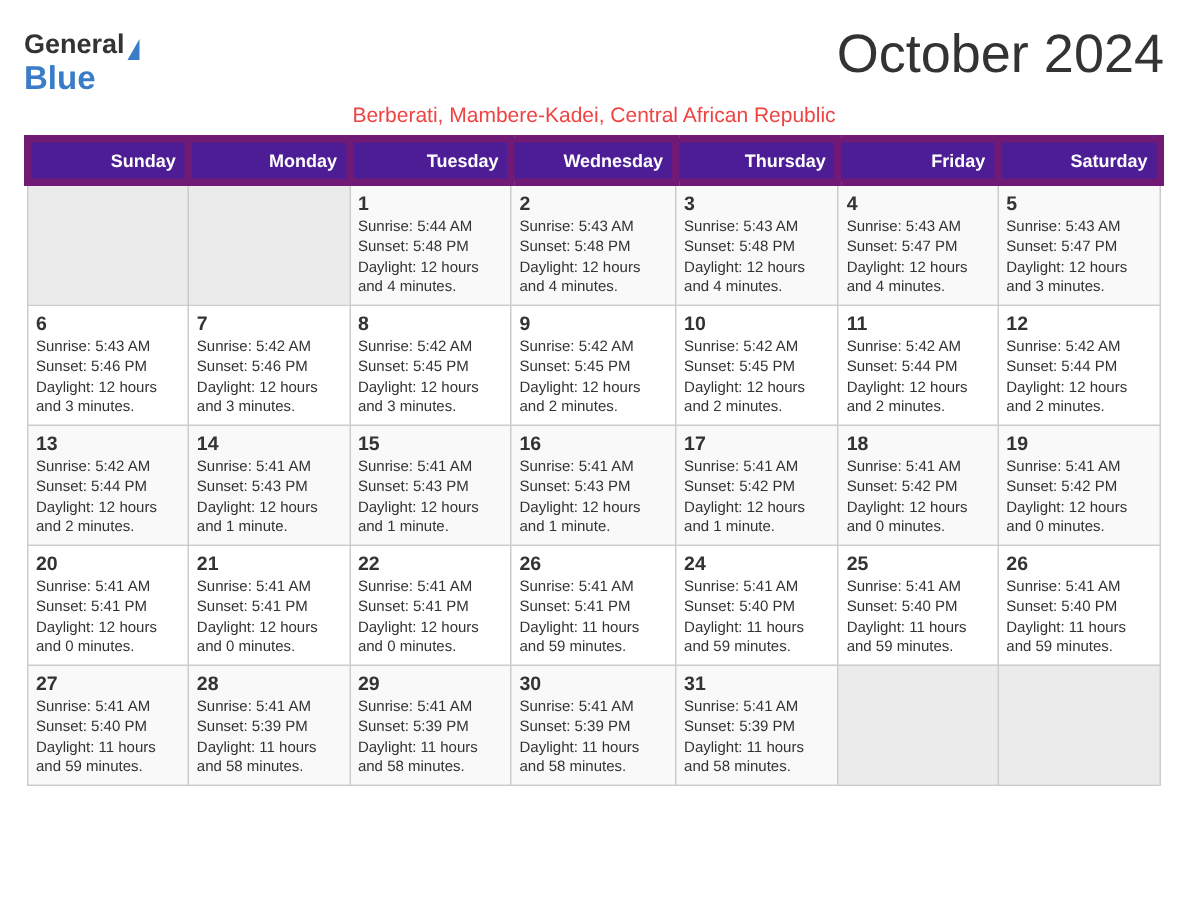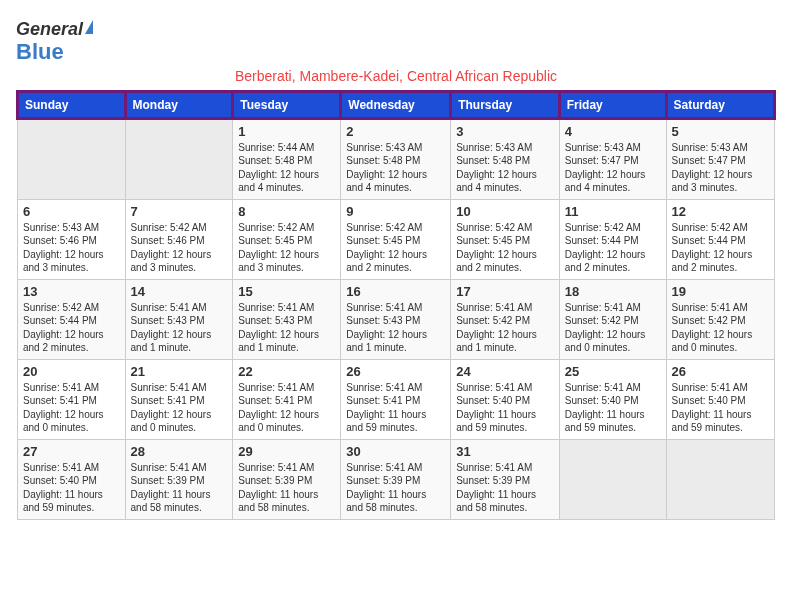--- a/index.html
+++ b/index.html
@@ -38,22 +38,21 @@
       display: inline-block;
       width: 0;
       height: 0;
       border-left: 8px solid transparent;
       border-bottom: 14px solid #3a7cc7;
       margin-left: 2px;
       vertical-align: middle;
     }
     .logo-row {
       display: flex;
-      align-items: flex-start;
-      font-style: italic;
+      align-items: flex-end;
     }
     .title-block {
       text-align: right;
     }
     .month-title {
       font-size: 36px;
       font-weight: normal;
       color: #333;
       line-height: 1.1;
     }
@@ -62,27 +61,27 @@
       color: #ef4444;
       text-align: center;
       margin-bottom: 6px;
     }
     .calendar-table {
       width: 100%;
       border-collapse: collapse;
       font-size: 10.5px;
     }
     .calendar-table thead tr th {
-      background-color: #1d4ed8;
+      background-color: #4c1d95;
       color: #fff;
-      text-align: left;
+      text-align: right;
       padding: 5px 6px;
       font-size: 12px;
       font-weight: bold;
-      border: 3px solid #701a75;
+      border: 5px solid #701a75;
     }
     .calendar-table tbody tr td {
       vertical-align: top;
       border: 1px solid #ccc;
       padding: 4px 5px;
       width: 113px;
       min-height: 70px;
       background: #fff;
     }
     .calendar-table tbody tr:nth-child(odd) td {
@@ -110,20 +109,23 @@
 </head>
 <body>
 
 <div class="header-section">
   <div class="logo">
     <div class="logo-row">
       <span class="logo-general">General</span>
       <span class="logo-icon"></span>
     </div>
     <span class="logo-blue">Blue</span>
+  </div>
+  <div class="title-block">
+    <div class="month-title">October 2024</div>
   </div>
 </div>
 <div class="subtitle">Berberati, Mambere-Kadei, Central African Republic</div>
 
 <table class="calendar-table">
   <thead>
     <tr id="weekday-row">
     <th>Sunday</th>
         <th>Monday</th>
         <th>Tuesday</th>

